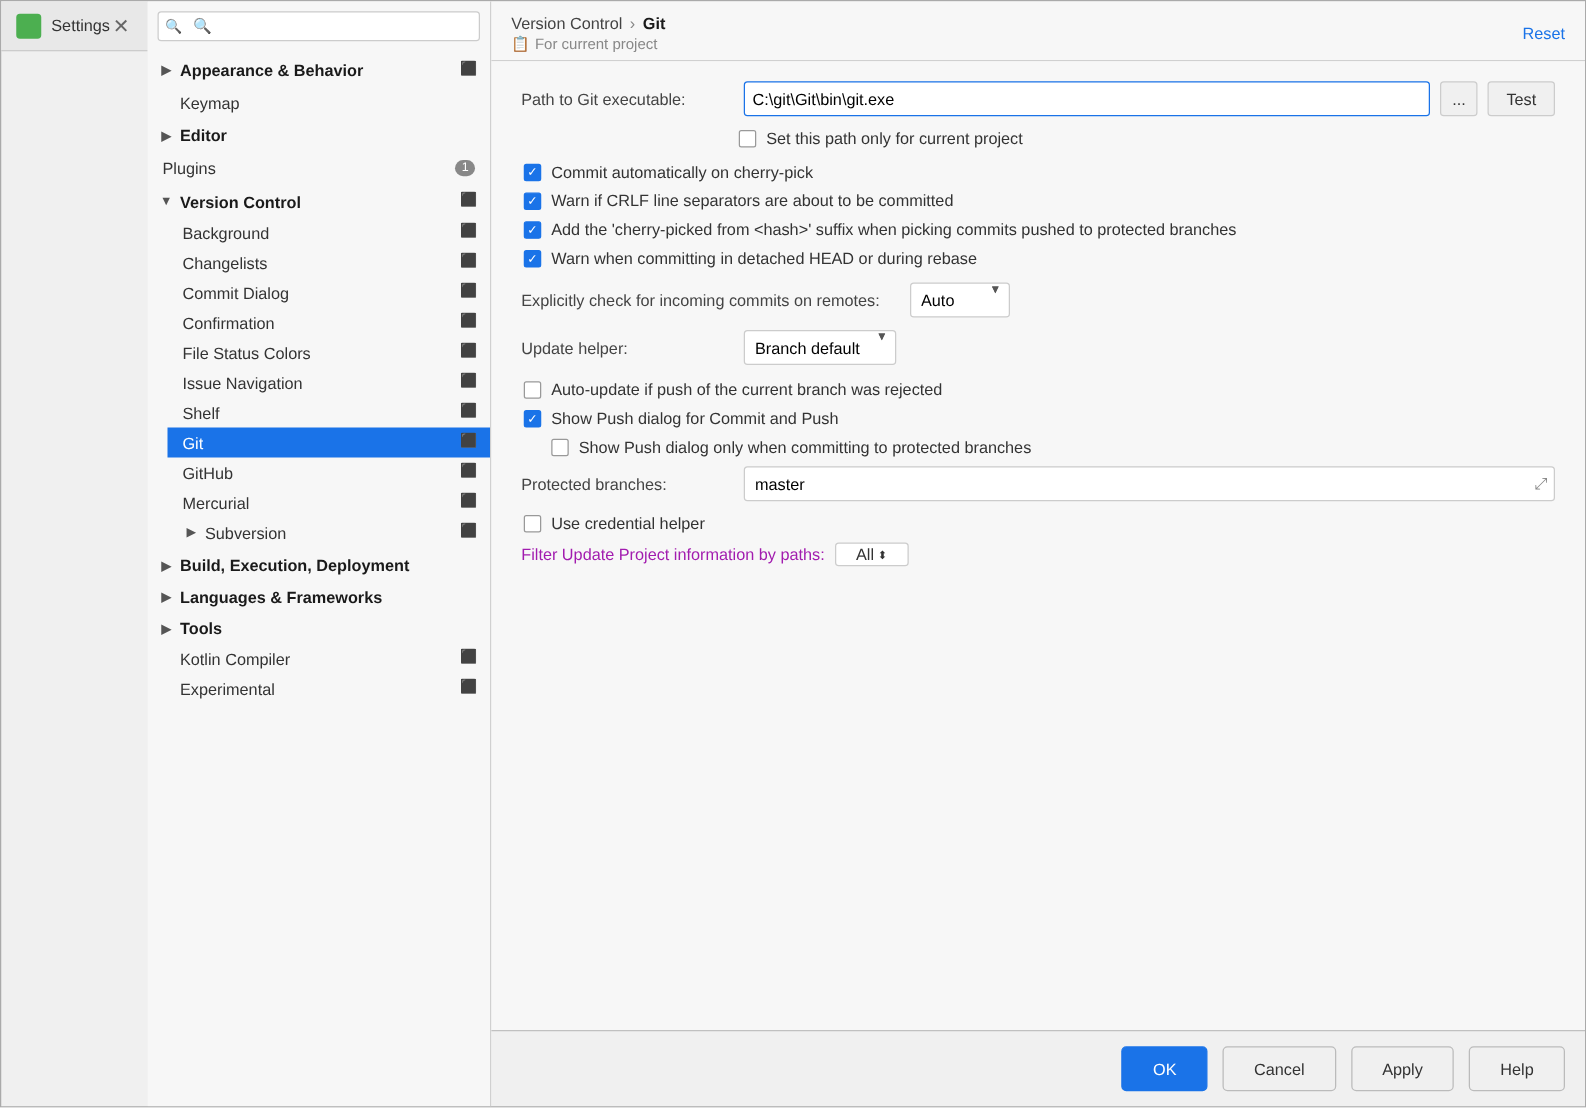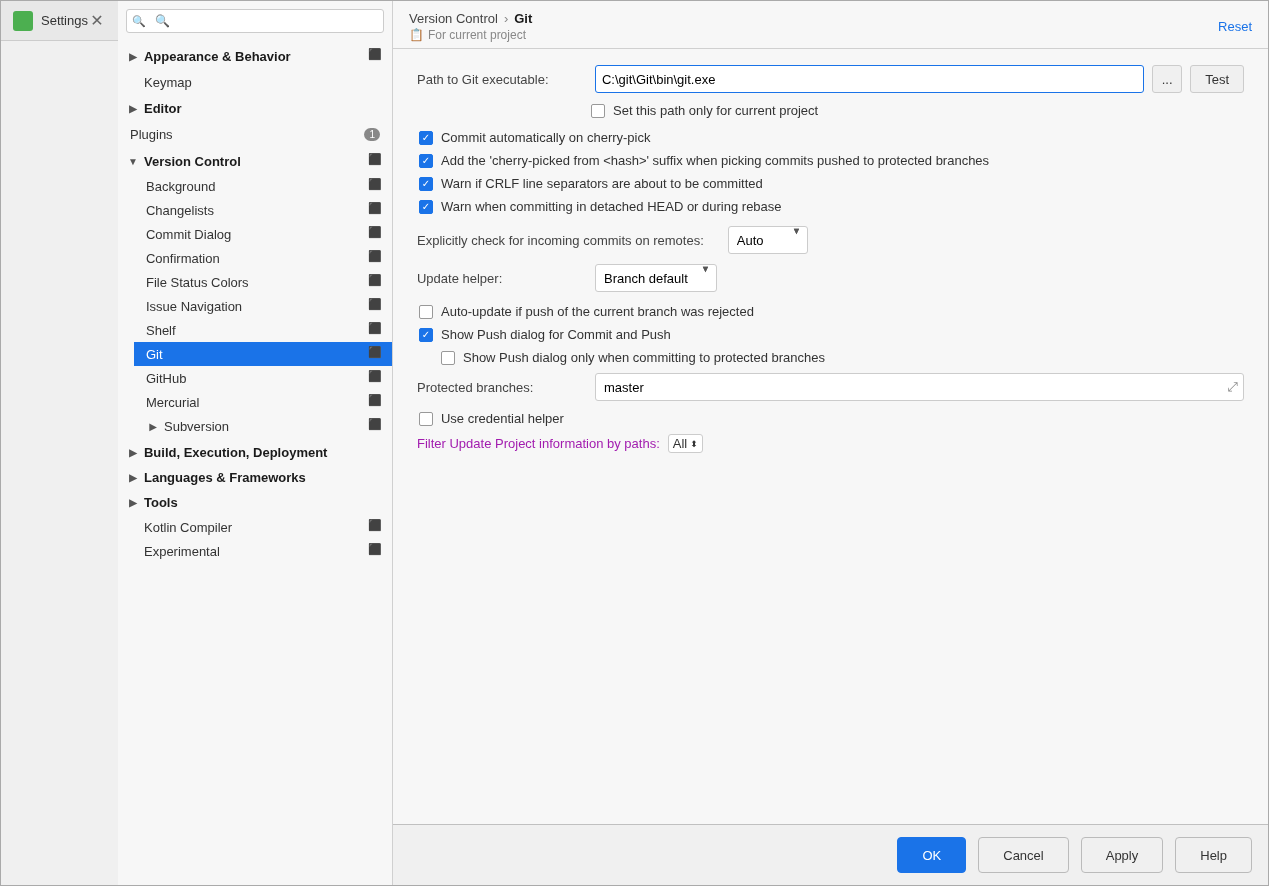--- a/index.html
+++ b/index.html
@@ -65,21 +65,21 @@
     .select-input { height: 28px; border: 1px solid #ccc; border-radius: 3px; padding: 0 24px 0 8px; font-size: 13px; background: #fff; cursor: pointer; appearance: none; -webkit-appearance: none; position: relative; }
     .select-wrapper { position: relative; display: inline-flex; }
     .select-wrapper::after { content: '▼'; position: absolute; right: 7px; font-size: 9px; color: #555; pointer-events: none; }
 
     .protected-branches-input { width: 100%; height: 28px; border: 1px solid #ccc; border-radius: 3px; padding: 0 30px 0 8px; font-size: 13px; background: #fff; }
     .protected-field-wrapper { position: relative; flex: 1; display: flex; align-items: center; }
     .expand-icon { position: absolute; right: 6px; color: #888; font-size: 13px; cursor: pointer; }
 
     .filter-row { display: flex; align-items: center; gap: 8px; margin-top: 8px; color: #1a73e8; font-size: 13px; }
     .filter-label { color: #a21caf; }
-    .all-select { display: inline-flex; align-items: center; gap: 3px; border: 1px solid #ccc; border-radius: 3px; padding: 1px 4px; background: #fff; cursor: pointer; font-size: 13px; color: #333; }
+    .all-select { display: inline-flex; align-items: center; gap: 3px; border: 1px solid #ccc; border-radius: 3px; padding: 1px 16px; background: #fff; cursor: pointer; font-size: 13px; color: #333; }
 
     
     .bottom-bar { border-top: 1px solid #c0c0c0; padding: 12px 16px; display: flex; justify-content: flex-end; align-items: center; gap: 12px; background: #f0f0f0; flex-shrink: 0; }
     .btn-dialog { height: 36px; padding: 0 24px; border: 1px solid #bbb; border-radius: 4px; font-size: 13px; cursor: pointer; background: #f0f0f0; color: #333; }
     .btn-dialog-primary { background: #1a73e8; color: #fff; border-color: #1a73e8; }
   </style>
 </head>
 <body>
 
 <div class="window">
@@ -234,26 +234,26 @@
           <label class="cb-label">Set this path only for current project</label>
         </div>
 
         <div class="checkbox-row">
           <div class="cb checked"></div>
           <label class="cb-label">Commit automatically on cherry-pick</label>
         </div>
 
         <div class="checkbox-row">
           <div class="cb checked"></div>
+          <label class="cb-label">Warn if CRLF line separators are about to be committed</label>
+        </div>
+
+        <div class="checkbox-row">
+          <div class="cb checked"></div>
           <label class="cb-label">Add the 'cherry-picked from &lt;hash&gt;' suffix when picking commits pushed to protected branches</label>
-        </div>
-
-        <div class="checkbox-row">
-          <div class="cb checked"></div>
-          <label class="cb-label">Warn if CRLF line separators are about to be committed</label>
         </div>
 
         <div class="checkbox-row" style="margin-bottom:12px;">
           <div class="cb checked"></div>
           <label class="cb-label">Warn when committing in detached HEAD or during rebase</label>
         </div>
 
         <div class="form-row" style="margin-bottom:10px;">
           <span class="form-label" style="min-width:auto; margin-right:16px;text-align:right;">Explicitly check for incoming commits on remotes:</span>
           <div class="select-wrapper">

